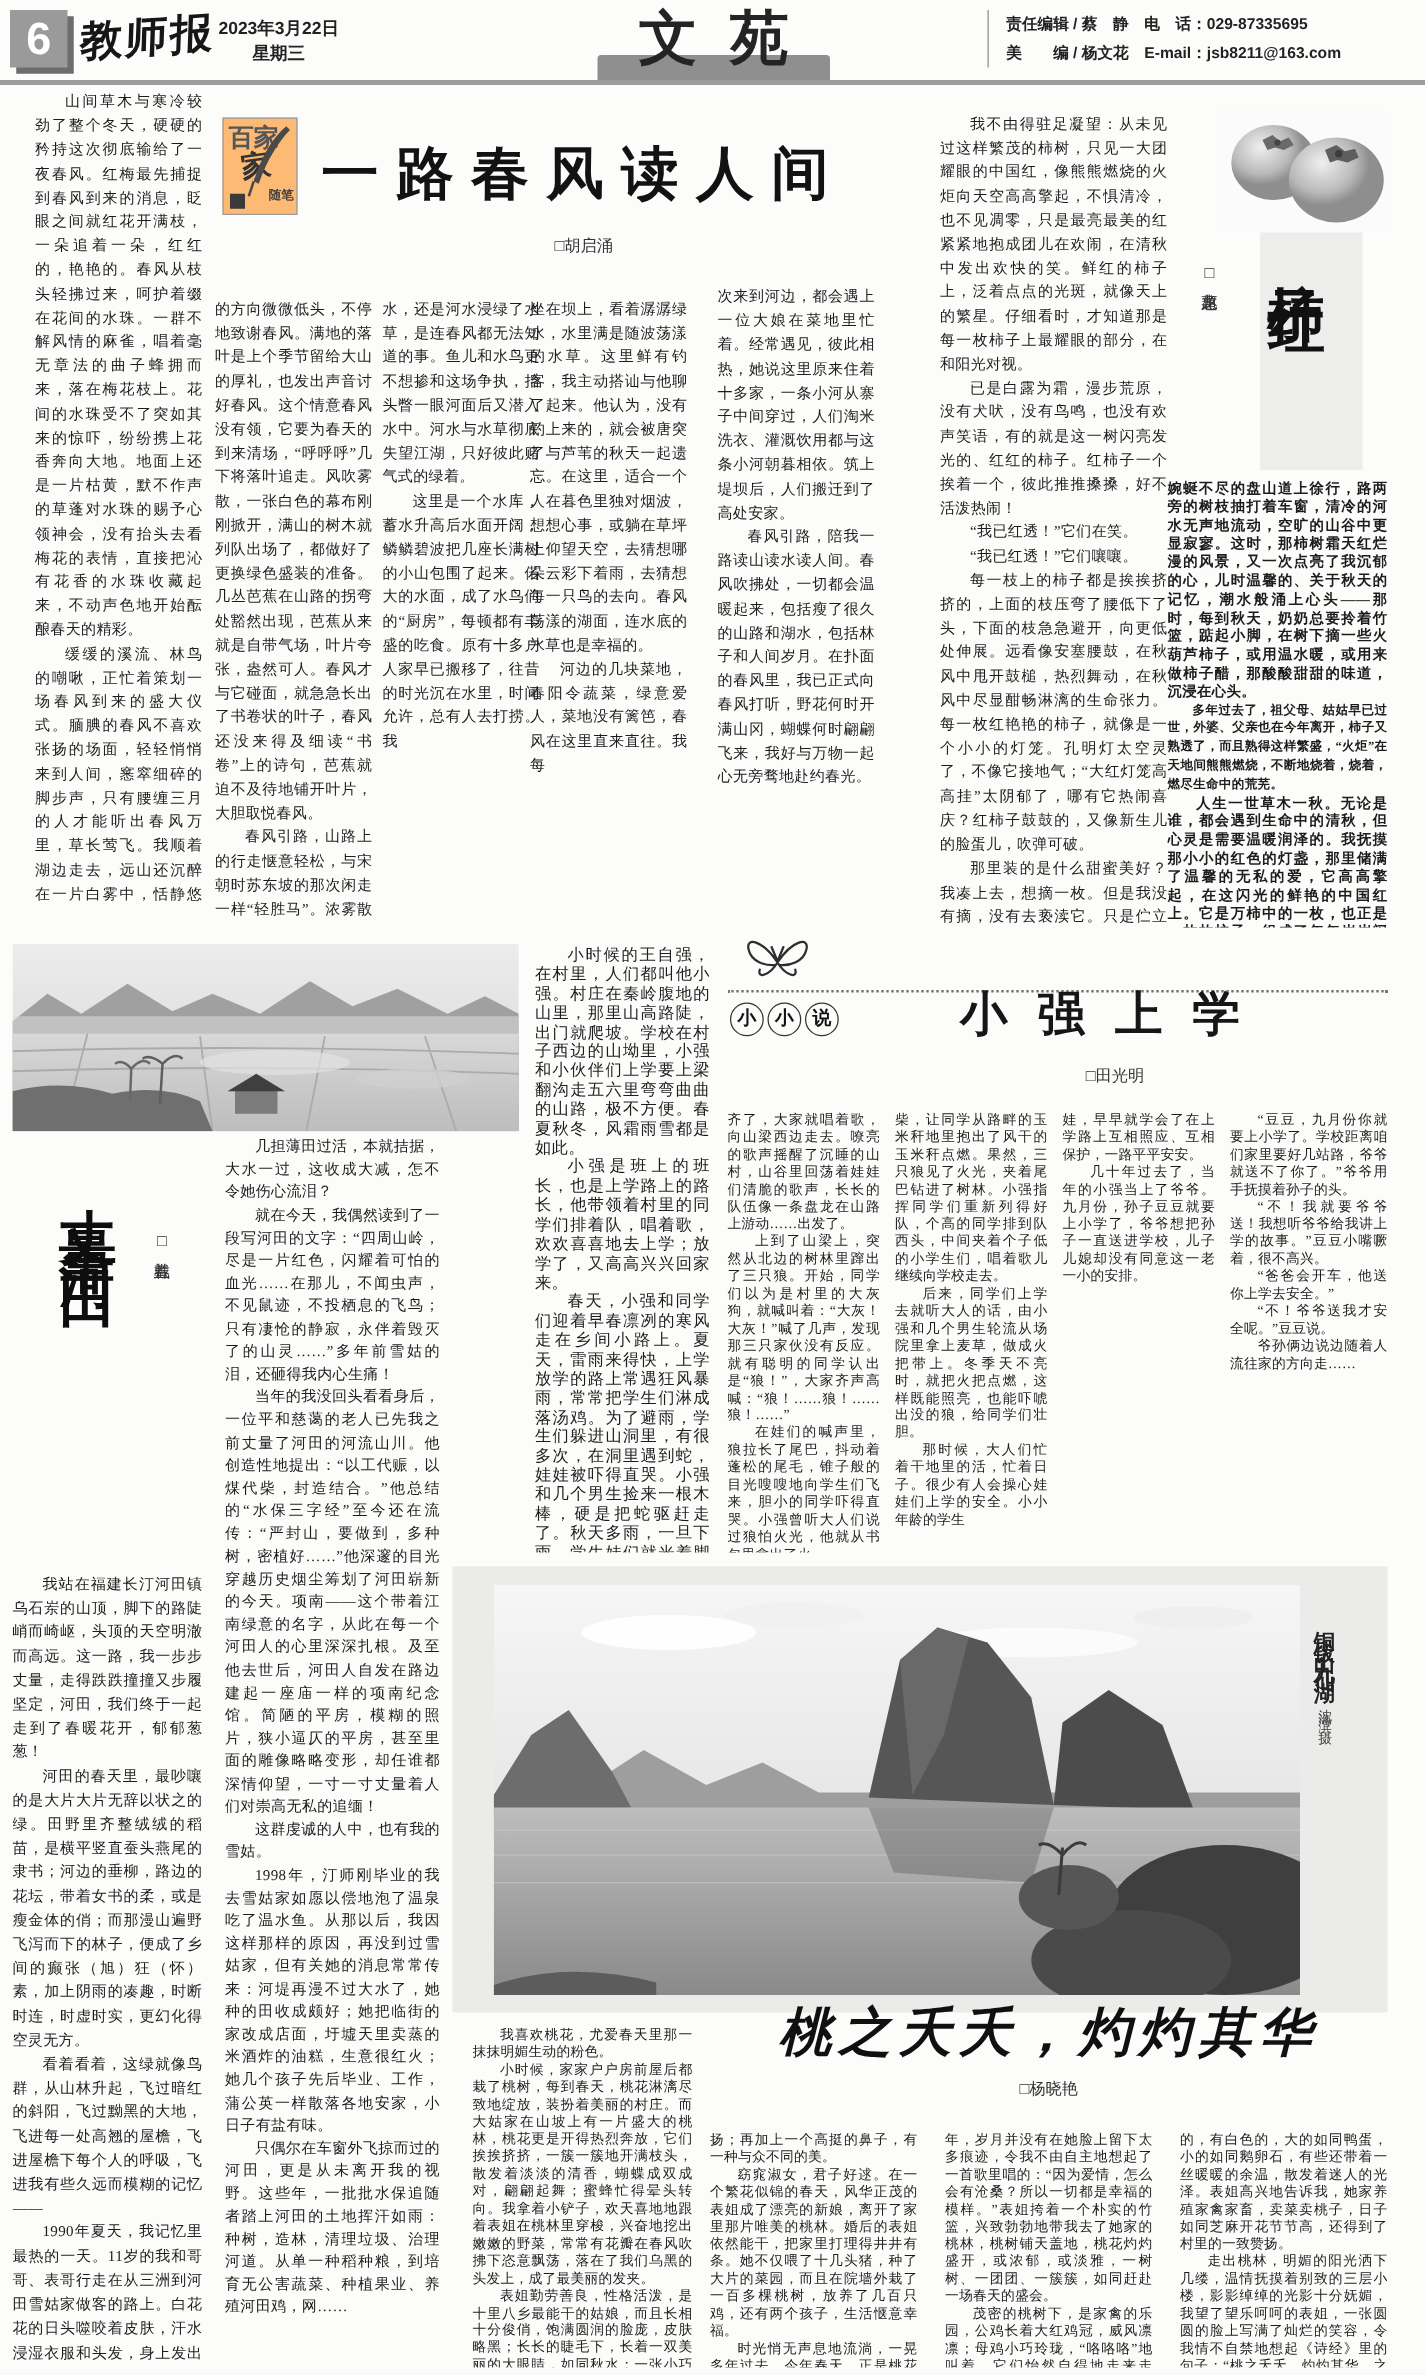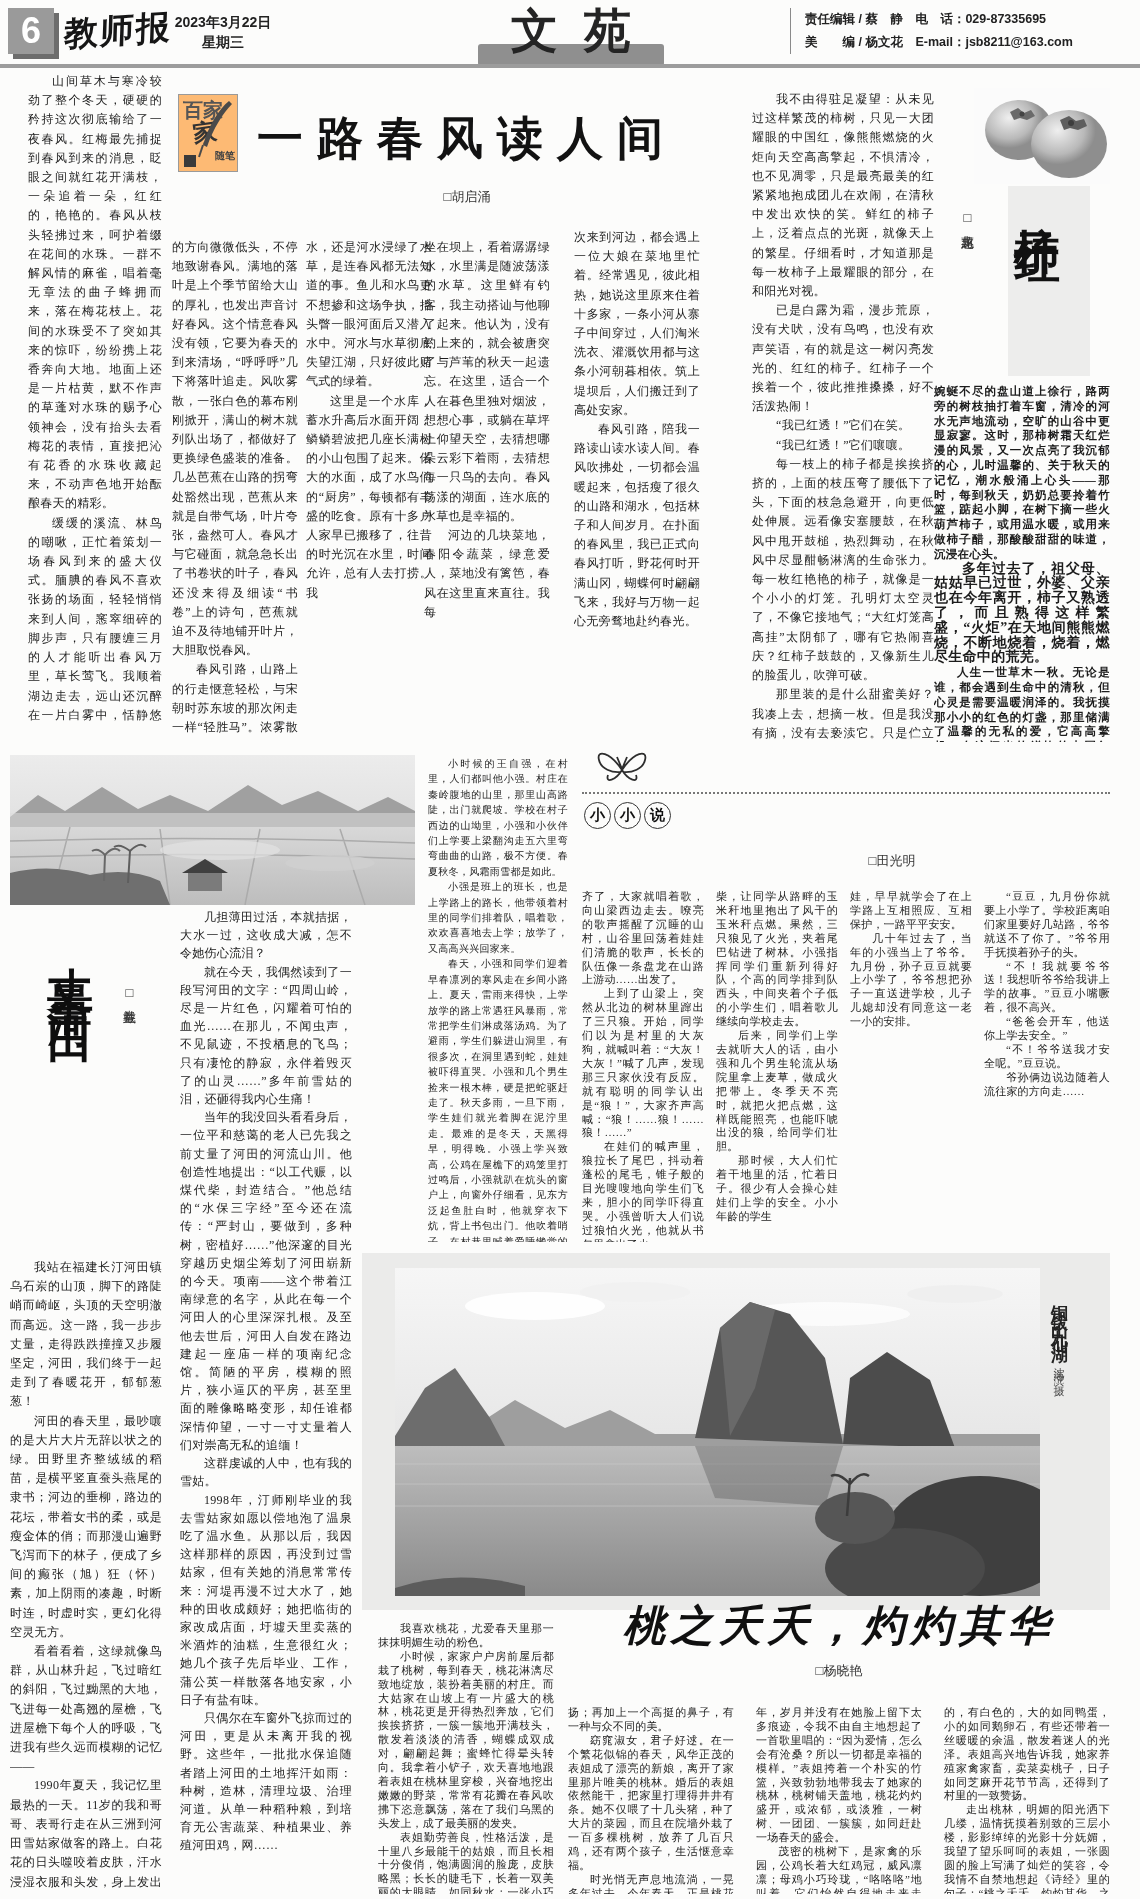--- a/index.html
+++ b/index.html
@@ -15,21 +15,21 @@
   .sectiontitle{position:absolute;left:478px;top:2px;width:186px;text-align:center;
                 font:bold 47px/58px "Liberation Serif",serif;letter-spacing:26px;text-indent:26px;color:#242424;}
   .mastinfo{position:absolute;left:790px;top:8px;width:330px;border-left:1px solid #8a8a8a;padding-left:14px;
             font:bold 12.5px/23px "Liberation Sans",sans-serif;color:#222;}
   .head-rule{position:absolute;left:0;top:64px;width:1140px;height:4px;background:#9c9c9c;}
   
   .col{position:absolute;overflow:hidden;}
   .col p{margin:0;text-align:justify;font-size:12px;line-height:19.2px;letter-spacing:.3px;text-indent:2em;}
   .col p.cont{text-indent:0;}
   .dense p{font-size:11px;line-height:13.9px;letter-spacing:.2px;}
-  .mid p{font-size:10px;line-height:15.4px;}
+  .mid p{font-size:13px;line-height:15.4px;}
   .vert{writing-mode:vertical-rl;}
   .byline{font:13px/18px "Liberation Serif",serif;color:#333;}
   
   .a1head{position:absolute;left:172px;top:86px;width:528px;height:148px;}
   .a1logo{position:absolute;left:6px;top:8px;width:58px;height:76px;border:1px solid #9a9a9a;background:#fdba74;}
   .a1logo .b1{position:absolute;left:4px;top:2px;font:bold 20px "Liberation Serif",serif;color:#555;}
   .a1logo .b2{position:absolute;left:14px;top:22px;font:bold 24px "DejaVu Serif",serif;transform:rotate(-8deg);color:#333;}
   .a1logo .b3{position:absolute;right:2px;bottom:8px;font:bold 10px "Liberation Sans",sans-serif;color:#444;margin-left:27px;}
   .a1logo .seal{position:absolute;left:5px;bottom:4px;width:12px;height:12px;background:#3a3a3a;}
   .a1title{position:absolute;left:70px;top:24px;width:450px;text-align:center;
@@ -144,21 +144,21 @@
       <circle cx="97" cy="35" r="3" fill="#3d3d3d"></circle>
   </svg>
 
   <div class="szh-strip">
     <div class="szh-title vert">柿子红</div>
   </div>
   <div class="szh-author vert byline">□惠超龙</div>
 
   <div class="col" style="left:934px;top:384px;width:176px;height:358px;font-weight:bold;">
     <p class="cont" style="font-size:11.5px;line-height:14.8px;">婉蜒不尽的盘山道上徐行，路两旁的树枝抽打着车窗，清冷的河水无声地流动，空旷的山谷中更显寂寥。这时，那柿树霜天红烂漫的风景，又一次点亮了我沉郁的心，儿时温馨的、关于秋天的记忆，潮水般涌上心头——那时，每到秋天，奶奶总要拎着竹篮，踮起小脚，在树下摘一些火葫芦柿子，或用温水暖，或用来做柿子醋，那酸酸甜甜的味道，沉浸在心头。</p>
-    <p style="font-size:14px;line-height:14.8px;">多年过去了，祖父母、姑姑早已过世，外婆、父亲也在今年离开，柿子又熟透了，而且熟得这样繁盛，“火炬”在天地间熊熊燃烧，不断地烧着，烧着，燃尽生命中的荒芜。</p>
+    <p style="font-size:10px;line-height:14.8px;">多年过去了，祖父母、姑姑早已过世，外婆、父亲也在今年离开，柿子又熟透了，而且熟得这样繁盛，“火炬”在天地间熊熊燃烧，不断地烧着，烧着，燃尽生命中的荒芜。</p>
     <p style="font-size:11.5px;line-height:14.8px;">人生一世草木一秋。无论是谁，都会遇到生命中的清秋，但心灵是需要温暖润泽的。我抚摸那小小的红色的灯盏，那里储满了温馨的无私的爱，它高高擎起，在这闪光的鲜艳的中国红上。它是万柿中的一枚，也正是一枚枚柿子，组成了年年岁岁闪着光、追着风、涌动着爱的“火炬”。</p>
   </div>
 
   <svg width="405" height="150" style="position:absolute;left:10px;top:755px;">
     <defs>
       <linearGradient id="sky1" x1="0" y1="0" x2="0" y2="1">
           <stop offset="0%" stop-color="#ececec"></stop>
           <stop offset="100%" stop-color="#d4d4d4"></stop>
         </linearGradient>
       <linearGradient id="fld" x1="0" y1="0" x2="0" y2="1">
@@ -205,20 +205,21 @@
   </div>
 
   <div class="xqhead">
     <svg width="64" height="46" style="position:absolute;left:8px;top:0;">
       <path d="M32 26 C20 8 6 5 9 16 C11 25 22 29 31 28 M32 26 C44 8 58 5 55 16 C53 25 42 29 33 28 M32 26 C26 36 15 40 18 31 M32 26 C38 36 49 40 46 31 M32 25 L27 13 M32 25 L37 13" stroke="#2e2e2e" stroke-width="1.8" fill="none"></path>
     </svg>
     <div class="dotted"></div>
     <div class="badge">
       <span>小</span><span>小</span><span>说</span>
     </div>
+    <div class="xqtitle">小强上学</div>
     <div class="xqauthor byline">□田光明</div>
   </div>
 
   <div class="col dense" style="left:582px;top:890px;width:122px;height:352px;">
     <p class="cont">齐了，大家就唱着歌，向山梁西边走去。嘹亮的歌声摇醒了沉睡的山村，山谷里回荡着娃娃们清脆的歌声，长长的队伍像一条盘龙在山路上游动……出发了。</p>
       <p>上到了山梁上，突然从北边的树林里蹿出了三只狼。开始，同学们以为是村里的大灰狗，就喊叫着：“大灰！大灰！”喊了几声，发现那三只家伙没有反应。就有聪明的同学认出是“狼！”，大家齐声高喊：“狼！……狼！……狼！……”</p>
       <p>在娃们的喊声里，狼拉长了尾巴，抖动着蓬松的尾毛，锥子般的目光嗖嗖地向学生们飞来，胆小的同学吓得直哭。小强曾听大人们说过狼怕火光，他就从书包里拿出了火</p>
   </div>
   <div class="col dense" style="left:716px;top:890px;width:122px;height:352px;">
     <p class="cont">柴，让同学从路畔的玉米秆地里抱出了风干的玉米秆点燃。果然，三只狼见了火光，夹着尾巴钻进了树林。小强指挥同学们重新列得好队，个高的同学排到队西头，中间夹着个子低的小学生们，唱着歌儿继续向学校走去。</p>

